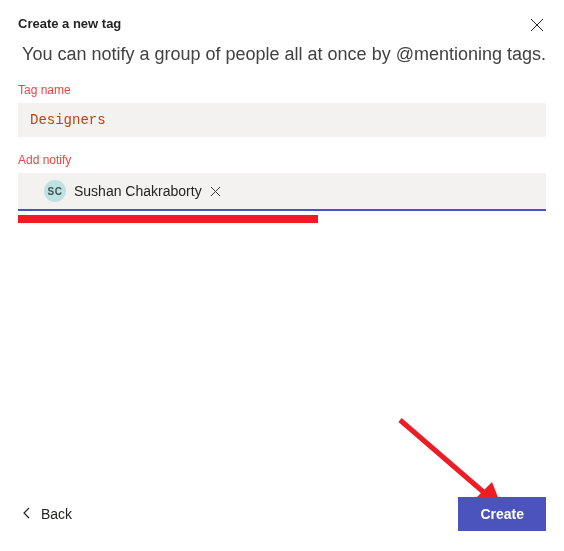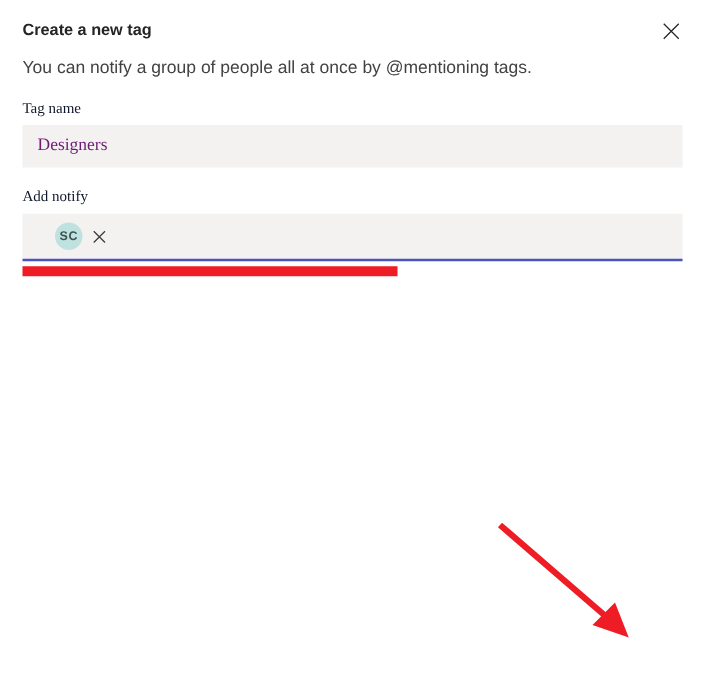--- a/index.html
+++ b/index.html
@@ -27,38 +27,38 @@
       font-size: 13px;
       font-weight: 700;
       color: #252423;
     }
     .close-icon {
       cursor: pointer;
       color: #252423;
       padding: 2px;
     }
     .subtitle {
-      font-size: 14px;
+      font-size: 18px;
       color: #424242;
       margin-bottom: 18px;
+      text-align: right;
     }
     .field-label {
       font-size: 12px;
-      color: #0f172a;
+      color: #ef4444;
       margin-bottom: 6px;
-      font-family: Liberation Serif, serif;
     }
     .tag-name-input {
       width: 100%;
       background: #f3f2f1;
       border: none;
       padding: 9px 12px;
       font-size: 14px;
-      color: #701a75;
-      font-family: Liberation Serif, serif;
+      color: #c2410c;
+      font-family: Liberation Mono, monospace;
       margin-bottom: 16px;
     }
     .people-field {
       width: 100%;
       background: #f3f2f1;
       border-bottom: 2px solid #4b53bc;
       padding: 5px 22px;
       display: flex;
       align-items: center;
       min-height: 36px;
@@ -154,32 +154,42 @@
 
 <div class="subtitle">You can notify a group of people all at once by @mentioning tags.</div>
 
 <div class="field-label">Tag name</div>
 <input class="tag-name-input" type="text" value="Designers" style="">
 
 <div class="field-label">Add notify</div>
 <div class="people-field">
   <div class="person-chip">
     <div class="avatar">SC</div>
+    <span class="person-name">Sushan Chakraborty</span>
     <span class="chip-remove">
       <svg width="11" height="11" viewBox="0 0 11 11">
           <path d="M1 1 L10 10 M10 1 L1 10" stroke="#3c3c3c" stroke-width="1" fill="none"></path>
         </svg>
     </span>
   </div>
 </div>
 
 <div class="red-bar"></div>
 
 <svg class="arrow-annotation" width="140" height="130" viewBox="0 0 140 130">
   <path d="M10 10 L105 92" stroke="#ee1c25" stroke-width="5" fill="none"></path>
   <path d="M84 90 L113 100 L102 72 Z" fill="#ee1c25"></path>
 </svg>
 
 <div class="footer">
+  <button class="back-btn">
+    <span>
+      <svg width="9" height="12" viewBox="0 0 9 12">
+          <path d="M7 1 L2 6 L7 11" stroke="#252423" stroke-width="1.2" fill="none"></path>
+        </svg>
+    </span>
+    <span>Back</span>
+  </button>
+  <button class="create-btn">Create</button>
 </div>
 
 
 
 
 </body></html>

